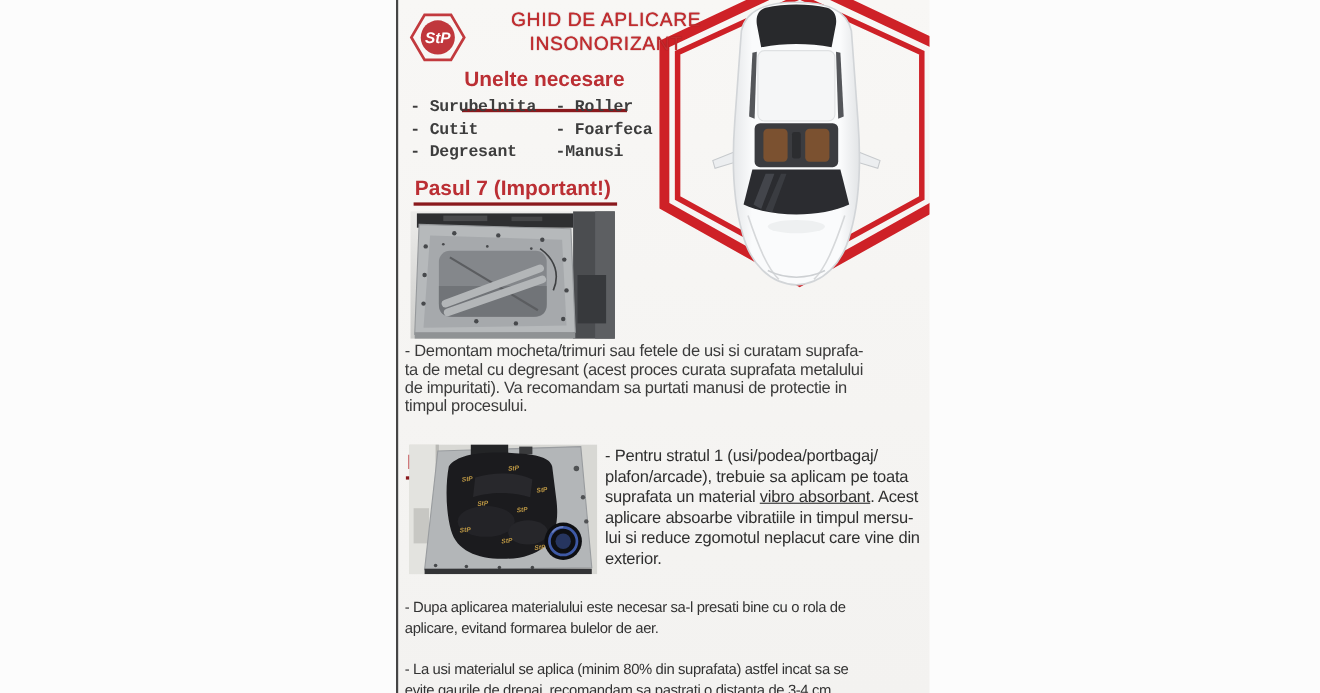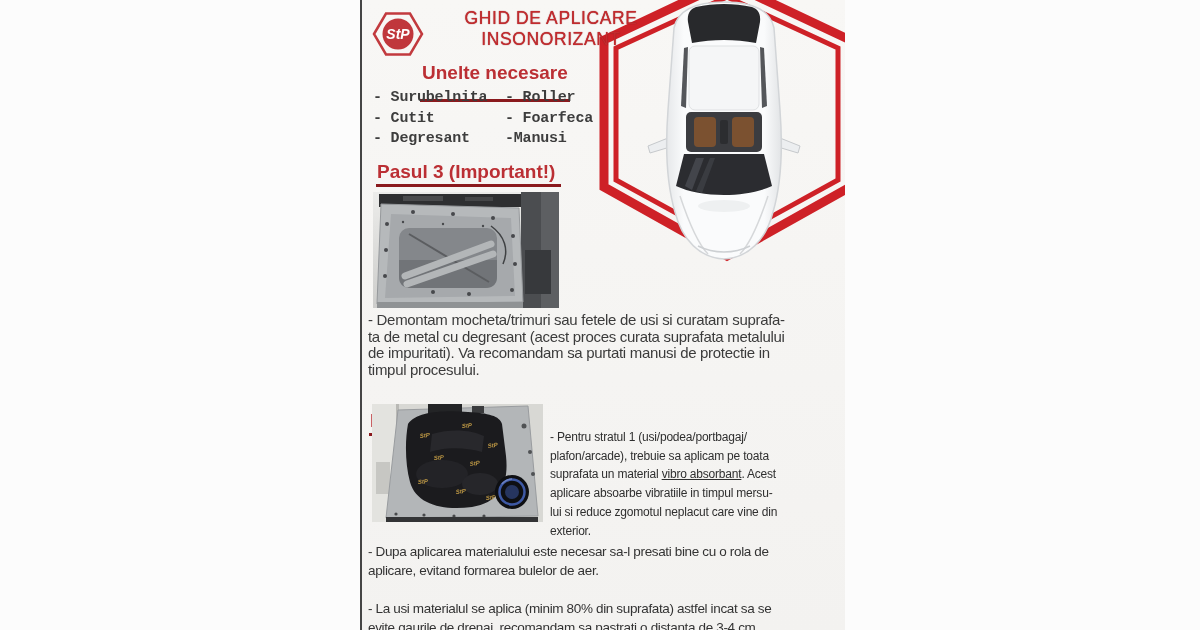--- a/index.html
+++ b/index.html
@@ -47,21 +47,21 @@
   .h-step1 { left:14px; top:161px; }
   .h-step2 { left:7px;  top:398px; padding-right:14px;margin-top:12px; }
 
   
   .photo1 { position:absolute; left:11px; top:192px; width:186px; height:116px; z-index:3; }
   .photo2 { position:absolute; left:10px; top:404px; width:171px; height:118px; z-index:3; }
 
   
   .bodytext { position:absolute; z-index:3; color:#3b3b3b; white-space:pre-line; }
   .t-step1 { left:6px; top:312px; width:478px; font-size:15px; line-height:16.6px; letter-spacing:-0.3px; }
-  .t-step2 { left:188px; top:428px; width:296px; font-size:12px; line-height:18.7px; letter-spacing:-0.2px; color:#2f2f2f; }
+  .t-step2 { left:188px; top:406px; width:296px; font-size:15px; line-height:18.7px; letter-spacing:-0.2px; color:#2f2f2f; }
   .t-notes { left:6px; top:523px; width:480px; font-size:13.5px; line-height:19px; letter-spacing:-0.35px; color:#333; }
   .emph { font-weight:normal; text-decoration:underline; }
 </style>
 </head>
 <body>
 
 <div class="stage">
   <div class="content">
 
     <svg class="hex-frame" viewBox="0 0 256 300">
@@ -114,21 +114,21 @@
       <div>- Surubelnita</div>
       <div>- Cutit</div>
       <div>- Degresant</div>
     </div>
     <div class="tool-col c2">
       <div>- Roller</div>
       <div>- Foarfeca</div>
       <div>-Manusi</div>
     </div>
 
-    <div class="step-heading h-step1">Pasul 3 (Important!)</div>
+    <div class="step-heading h-step1">Pasul 7 (Important!)</div>
 
     <svg class="photo1" viewBox="0 0 186 116">
       <defs>
         <linearGradient id="p1bg" x1="0" y1="0" x2="0" y2="1">
           <stop offset="0" stop-color="#ececea"></stop>
             <stop offset="1" stop-color="#cdcdcb"></stop>
         </linearGradient>
       </defs>
       <rect width="186" height="116" fill="url(#p1bg)"></rect>
       <rect x="148" y="0" width="38" height="116" fill="#4b4d50"></rect>

